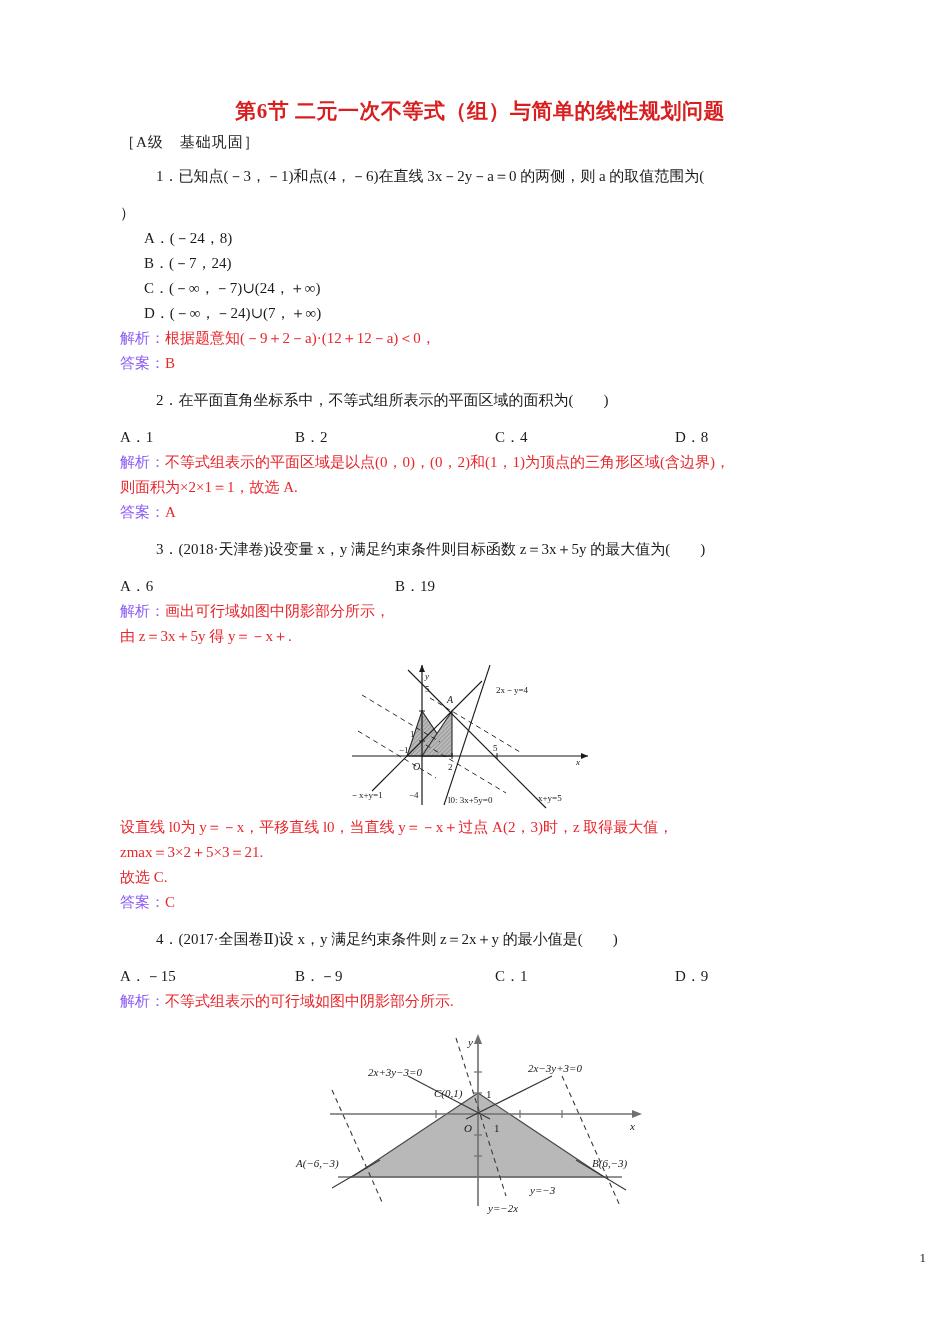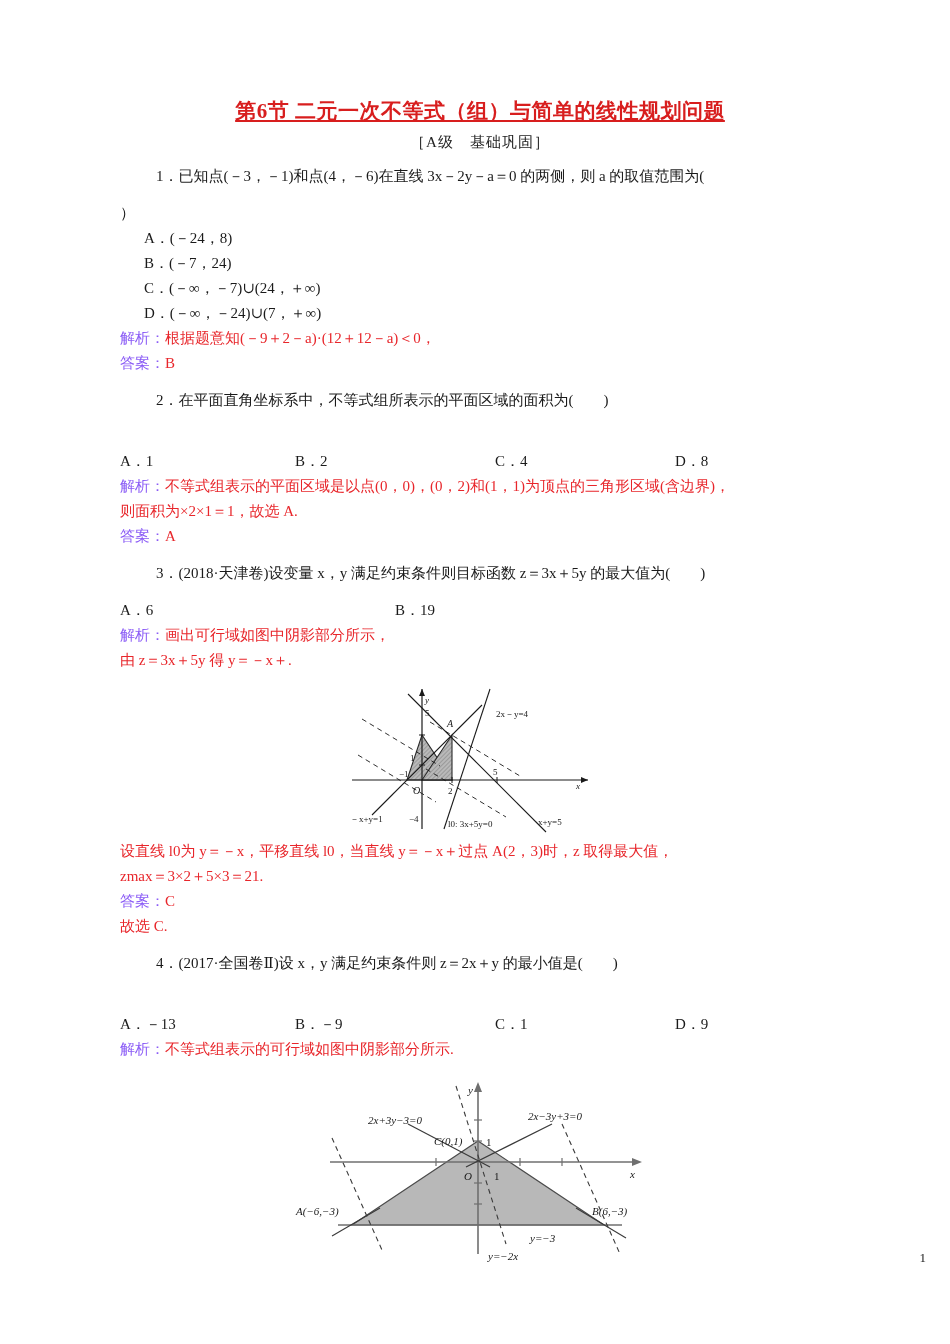--- a/index.html
+++ b/index.html
@@ -31,24 +31,22 @@
   
   .doc-title {
     color: #d81e1e;
     font-weight: bold;
     font-size: 21px;
     text-align: center;
     letter-spacing: 0.5px;
     line-height: 32px;
     margin: 0 0 6px 0;
     white-space: nowrap;
-    text-decoration: underline;
   }
   .level-bar {
-    text-align: center;
     font-size: 15px;
     color: #222;
     margin: 0 0 10px 0;
     letter-spacing: 1px;
   }
 
   
   .q-stem {
     font-size: 15px;
     line-height: 25px;
@@ -67,21 +65,21 @@
   .opt-line {
     font-size: 15px;
     line-height: 25px;
     margin: 0;
   }
   .opt-row {
     display: flex;
     font-size: 15px;
     line-height: 25px;
   }
-  .opt-row > span { display: inline-block; margin-top: 24px; }
+  .opt-row > span { display: inline-block; }
   .opt-w-a { width: 175px; }
   .opt-w-b { width: 200px; }
   .opt-w-c { width: 180px; }
   .opt-row-2 { display: flex; font-size: 15px; line-height: 25px; }
   .opt-half { width: 275px; }
 
   
   .sol-line {
     font-size: 15px;
     line-height: 25px;
@@ -214,28 +212,28 @@
 
           <text x="166" y="40" font-family="'Liberation Serif',serif" font-size="9" fill="#1a1a1a">2x－y=4</text>
           <text x="20" y="145" font-family="'Liberation Serif',serif" font-size="9" fill="#1a1a1a">－x+y=1</text>
           <text x="118" y="150" font-family="'Liberation Serif',serif" font-size="9" fill="#1a1a1a">l0: 3x+5y=0</text>
           <text x="208" y="148" font-family="'Liberation Serif',serif" font-size="9" fill="#1a1a1a">x+y=5</text>
         </svg>
       </div>
 
       <div class="sol-line hang">设直线 l0为 y＝－x，平移直线 l0，当直线 y＝－x＋过点 A(2，3)时，z 取得最大值，</div>
       <div class="sol-line">zmax＝3×2＋5×3＝21.</div>
+      <div class="sol-line">故选 C.</div>
       <div class="sol-line"><span class="sol-lbl">答案：</span><span class="ans-val">C</span></div>
-      <div class="sol-line">故选 C.</div>
     </div>
 
     <div>
       <div class="q-stem">4．(2017·全国卷Ⅱ)设 x，y 满足约束条件则 z＝2x＋y 的最小值是(　　)</div>
       <div class="opt-row">
-        <span class="opt-w-a">A．－13</span>
+        <span class="opt-w-a">A．－15</span>
         <span class="opt-w-b">B．－9</span>
         <span class="opt-w-c">C．1</span>
         <span>D．9</span>
       </div>
       <div class="sol-line"><span class="sol-lbl">解析：</span><span>不等式组表示的可行域如图中阴影部分所示.</span></div>
 
       <div class="figure-wrap fig2">
         <svg width="380" height="200" viewBox="0 0 380 200">
 
           <polygon points="62,157 314,157 188,73" fill="#b8b8b8" stroke="#4a4a4a" stroke-width="1.1"></polygon>

